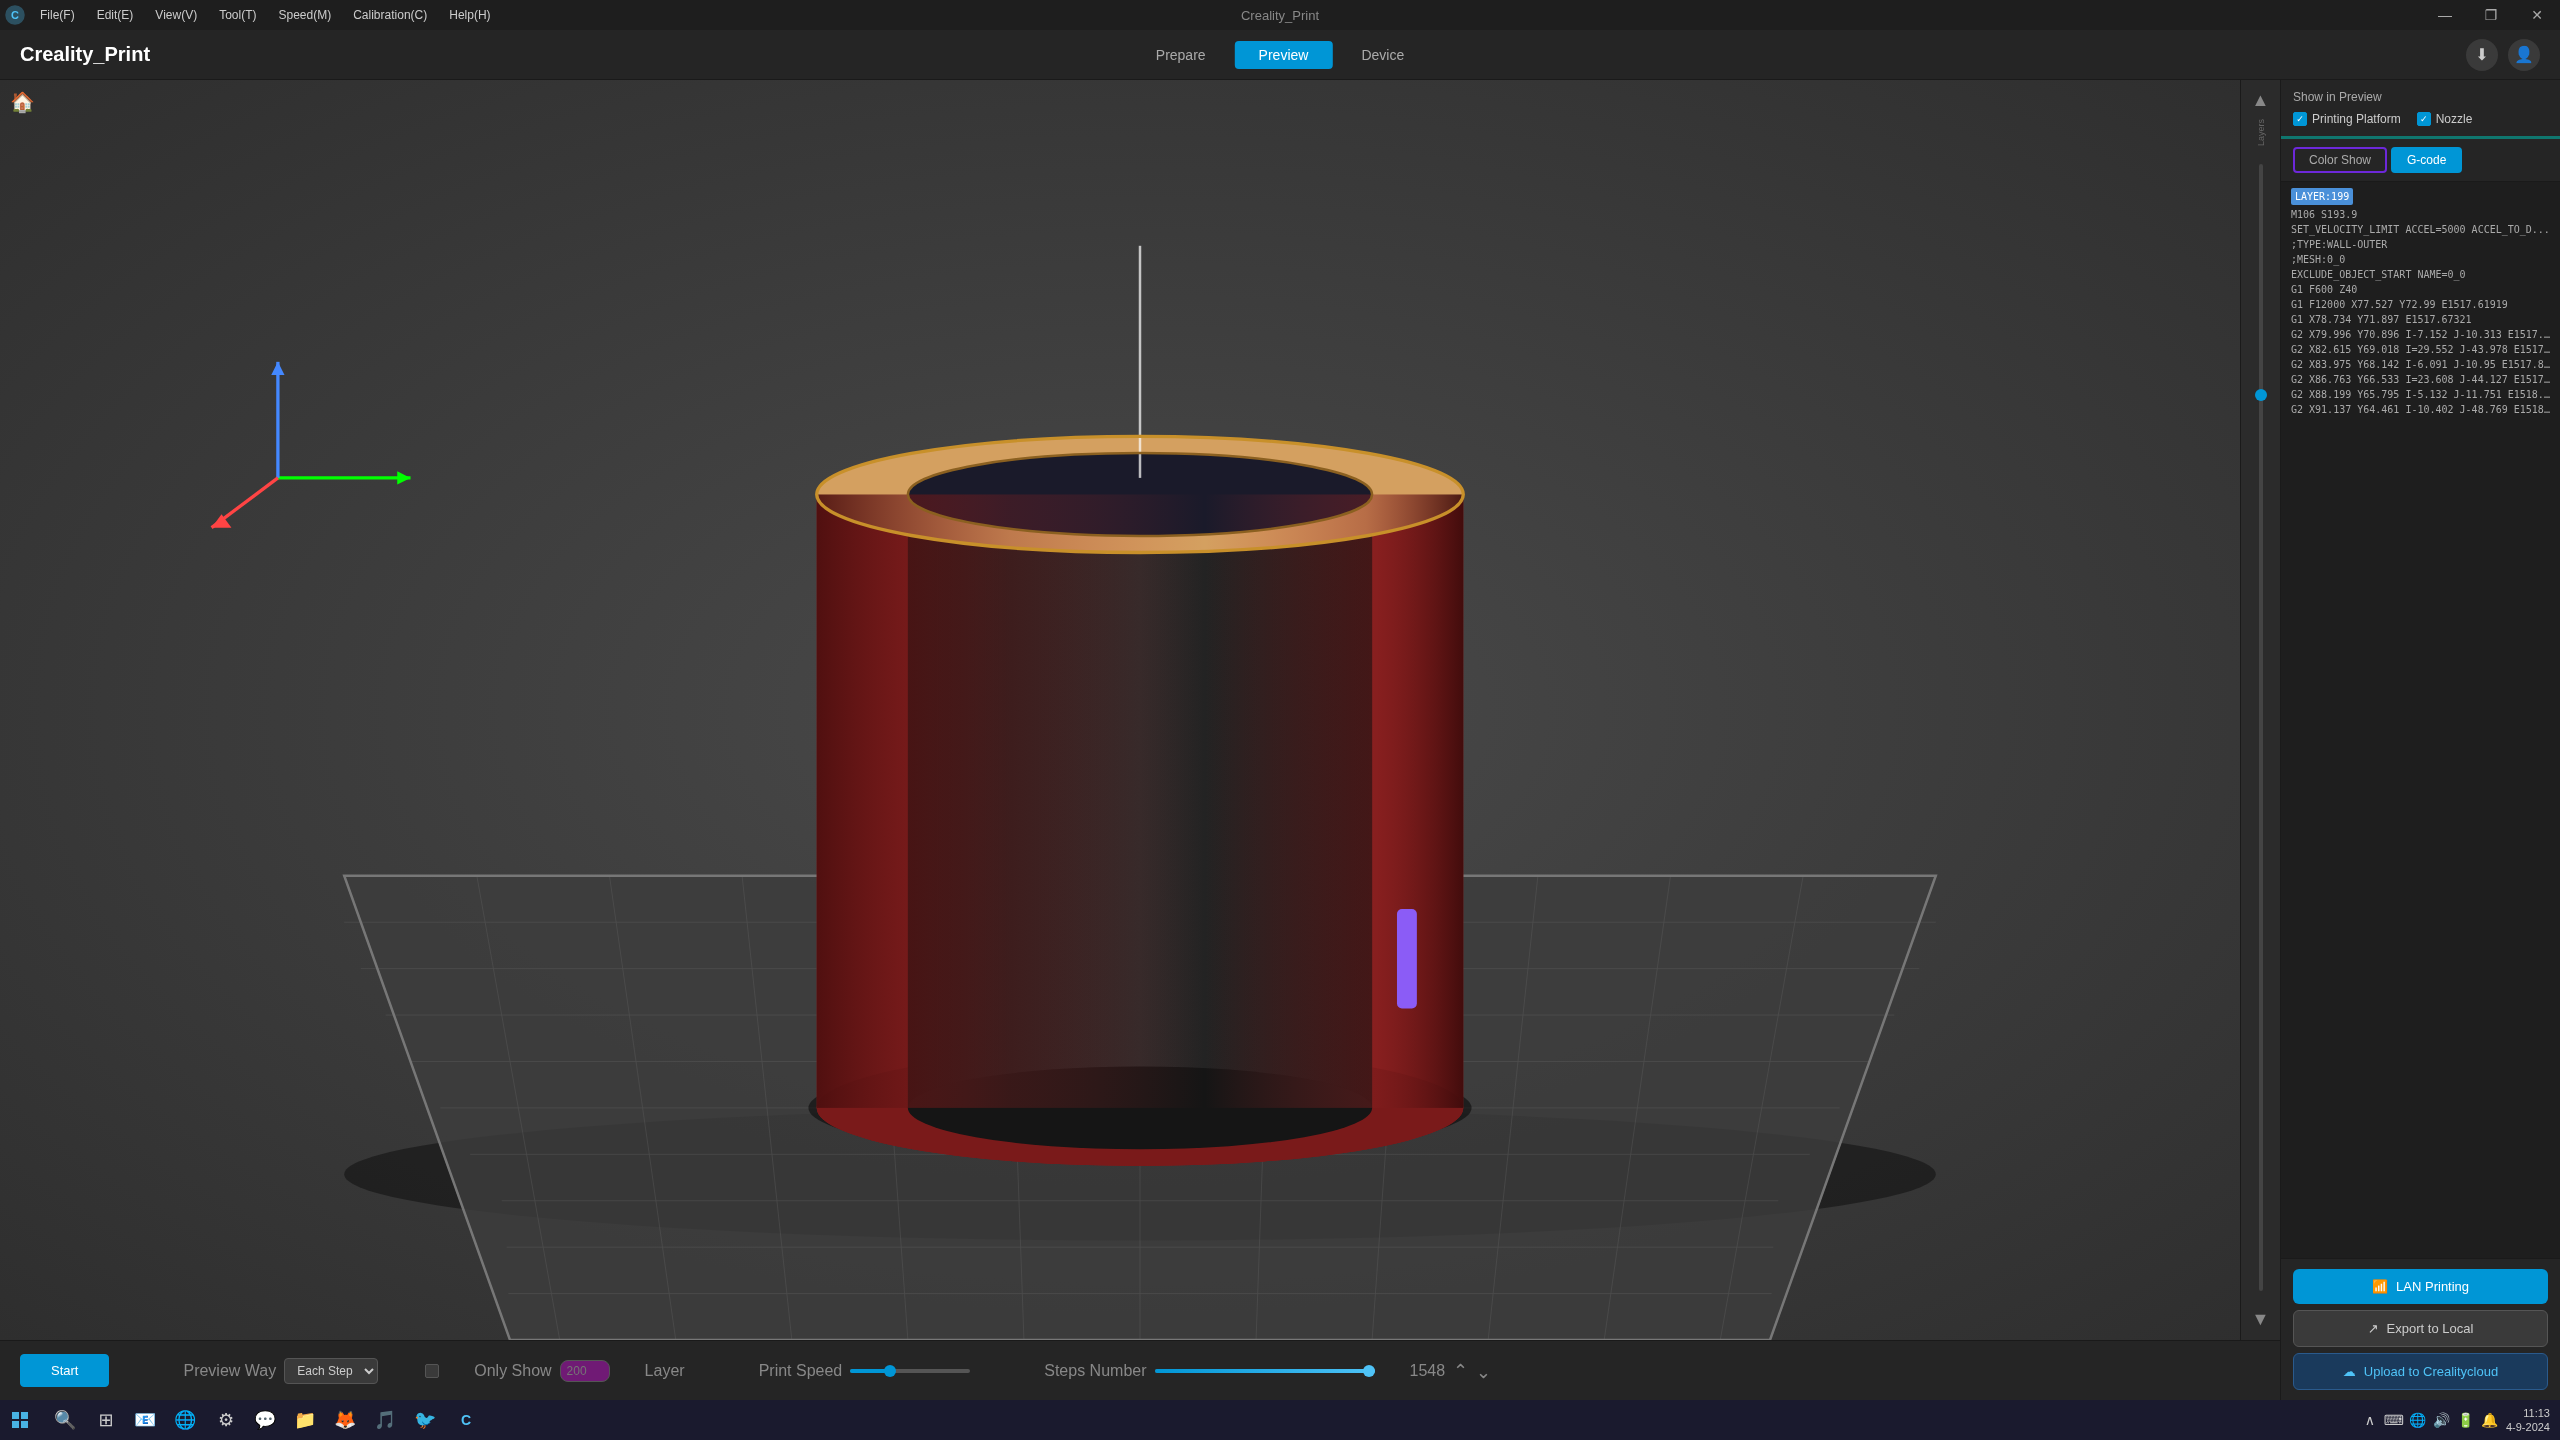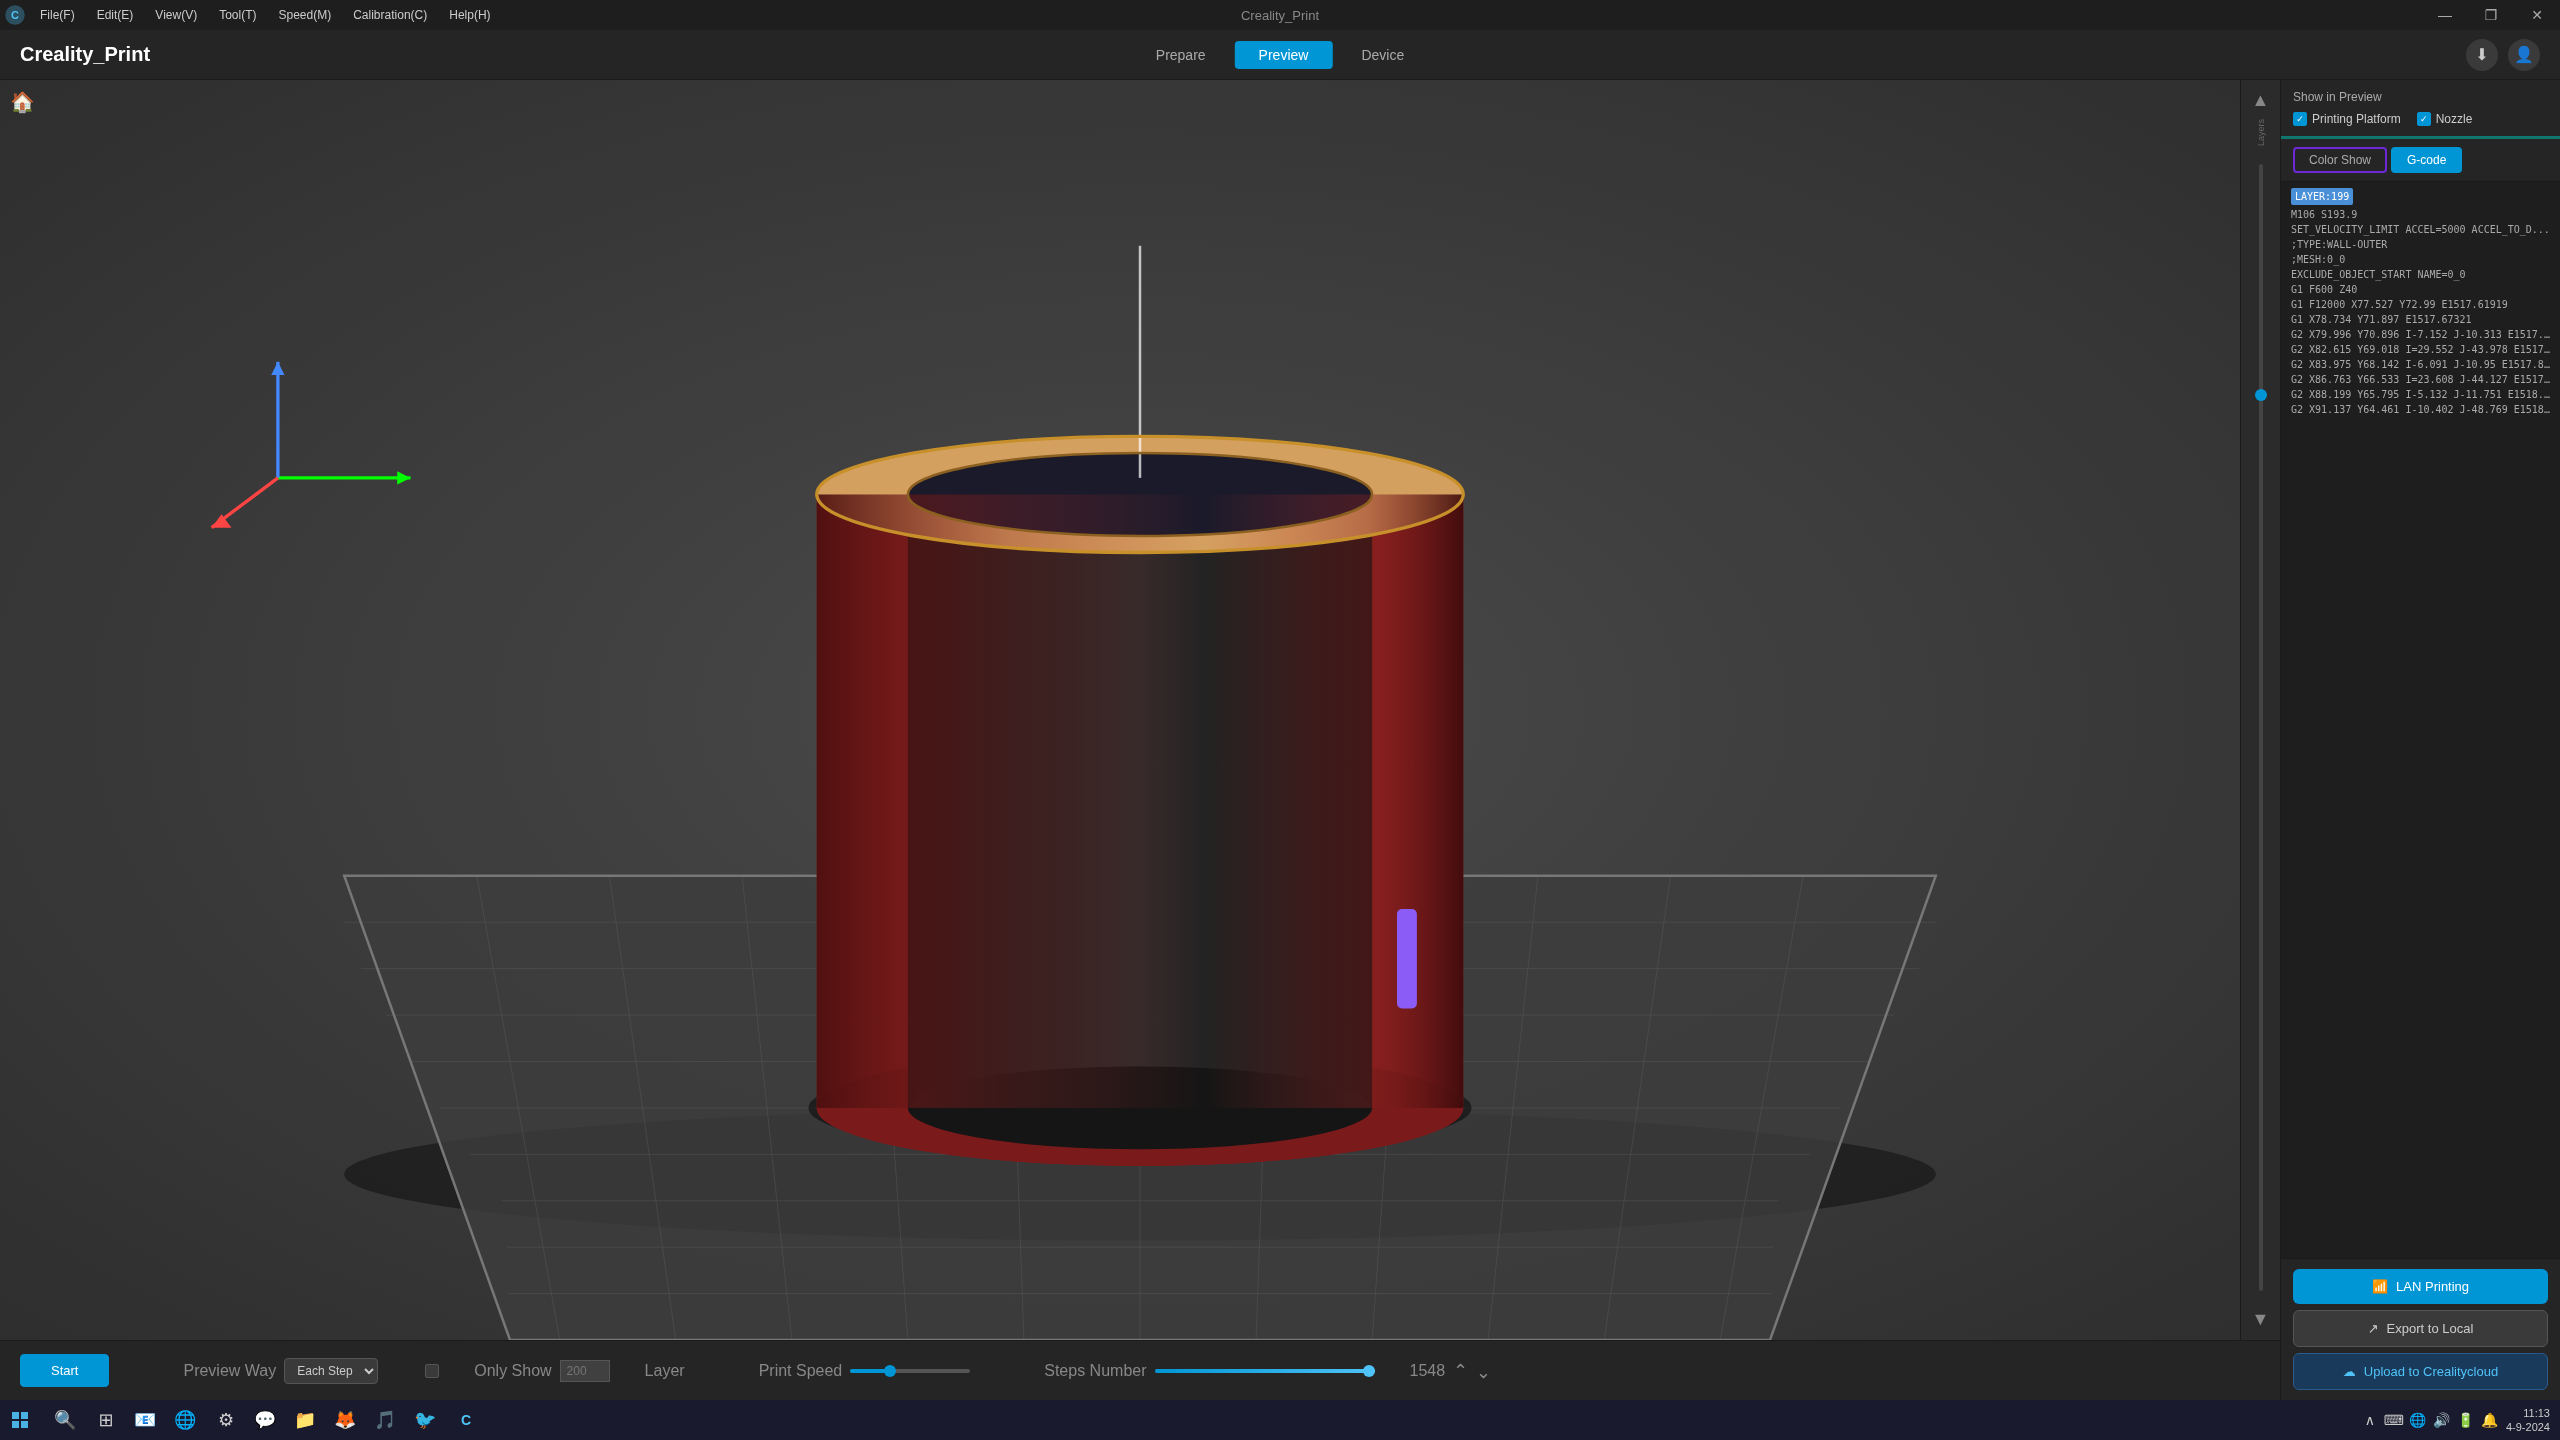--- a/index.html
+++ b/index.html
@@ -387,23 +387,23 @@
     }
     .slider-thumb {
       width: 12px; height: 12px;
       border-radius: 50%;
       background: #0096d6;
       position: absolute;
       top: -4px;
       left: 28%;
     }
     .control-input {
-      background: #404040;
+      background: #701a75;
       border: 1px solid #555;
-      border-radius: 0;
+      border-radius: 8px;
       color: #ccc;
       padding: 3px 6px;
       font-size: 12px;
       width: 50px;
     }
     .checkbox-sm {
       width: 14px; height: 14px;
       border: 1px solid #555;
       background: #3a3a3a;
       border-radius: 2px;

